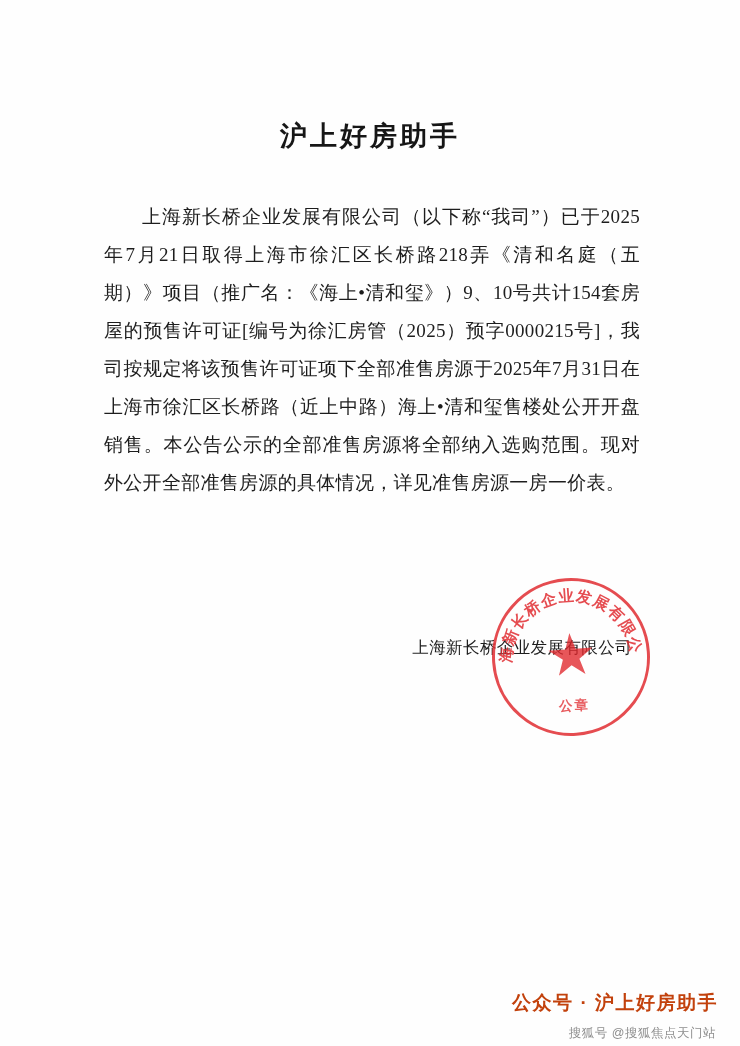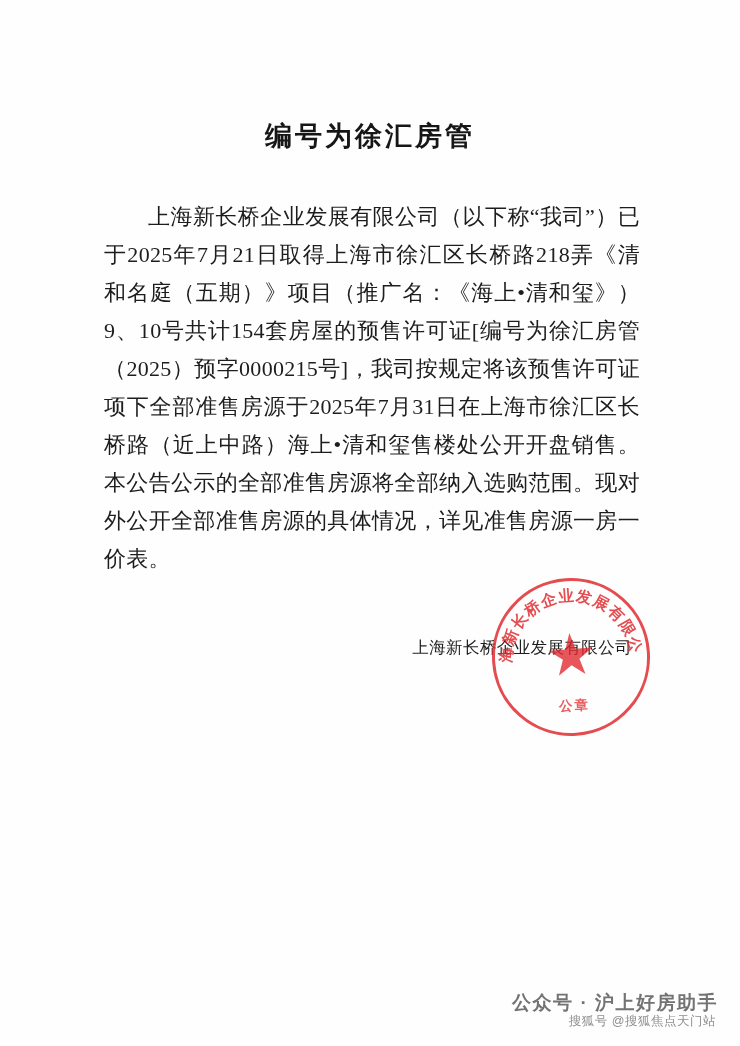--- a/index.html
+++ b/index.html
@@ -35,21 +35,21 @@
     color: #161616;
     font-family: "Liberation Serif", "DejaVu Serif", serif;
   }
 
   
   .doc-body {
     position: absolute;
     top: 198px;
     left: 104px;
     width: 536px;
-    font-size: 22px;
+    font-size: 19px;
     line-height: 38px;
     text-align: justify;
     text-justify: inter-character;
     text-indent: 2em;
     color: #1d1d1d;
     letter-spacing: 0.3px;
   }
 
   
   .sign-block {
@@ -120,42 +120,42 @@
     letter-spacing: 2px;
     transform: rotate(1deg);
     opacity: 0.9;
   }
 
   
   .footer-wm {
     position: absolute;
     right: 22px;
     bottom: 30px;
-    color: #737373;
+    color: #c2410c;
     font-size: 19px;
     font-weight: bold;
     letter-spacing: 1.5px;
     font-family: "Liberation Sans", sans-serif;
   }
   .footer-sub {
     position: absolute;
     right: 24px;
-    bottom: 16px;
+    bottom: 4px;
     color: #8d8d8d;
     font-size: 12.5px;
     letter-spacing: 0.5px;
     font-family: "Liberation Sans", sans-serif;
   }
 </style>
 </head>
 <body>
 
 <div class="page">
 
-  <div class="doc-title">编号为徐汇房管</div>
+  <div class="doc-title">沪上好房助手</div>
 
   <div class="doc-body">上海新长桥企业发展有限公司（以下称“我司”）已于2025年7月21日取得上海市徐汇区长桥路218弄《清和名庭（五期）》项目（推广名：《海上•清和玺》）9、10号共计154套房屋的预售许可证[编号为徐汇房管（2025）预字0000215号]，我司按规定将该预售许可证项下全部准售房源于2025年7月31日在上海市徐汇区长桥路（近上中路）海上•清和玺售楼处公开开盘销售。本公告公示的全部准售房源将全部纳入选购范围。现对外公开全部准售房源的具体情况，详见准售房源一房一价表。</div>
 
   <div class="sign-block">
     <span class="sign-line">上海新长桥企业发展有限公司</span>
   </div>
 
   <div class="seal">
     <div class="seal-inner">
       <svg class="seal-arc-text" viewBox="0 0 152 152">

